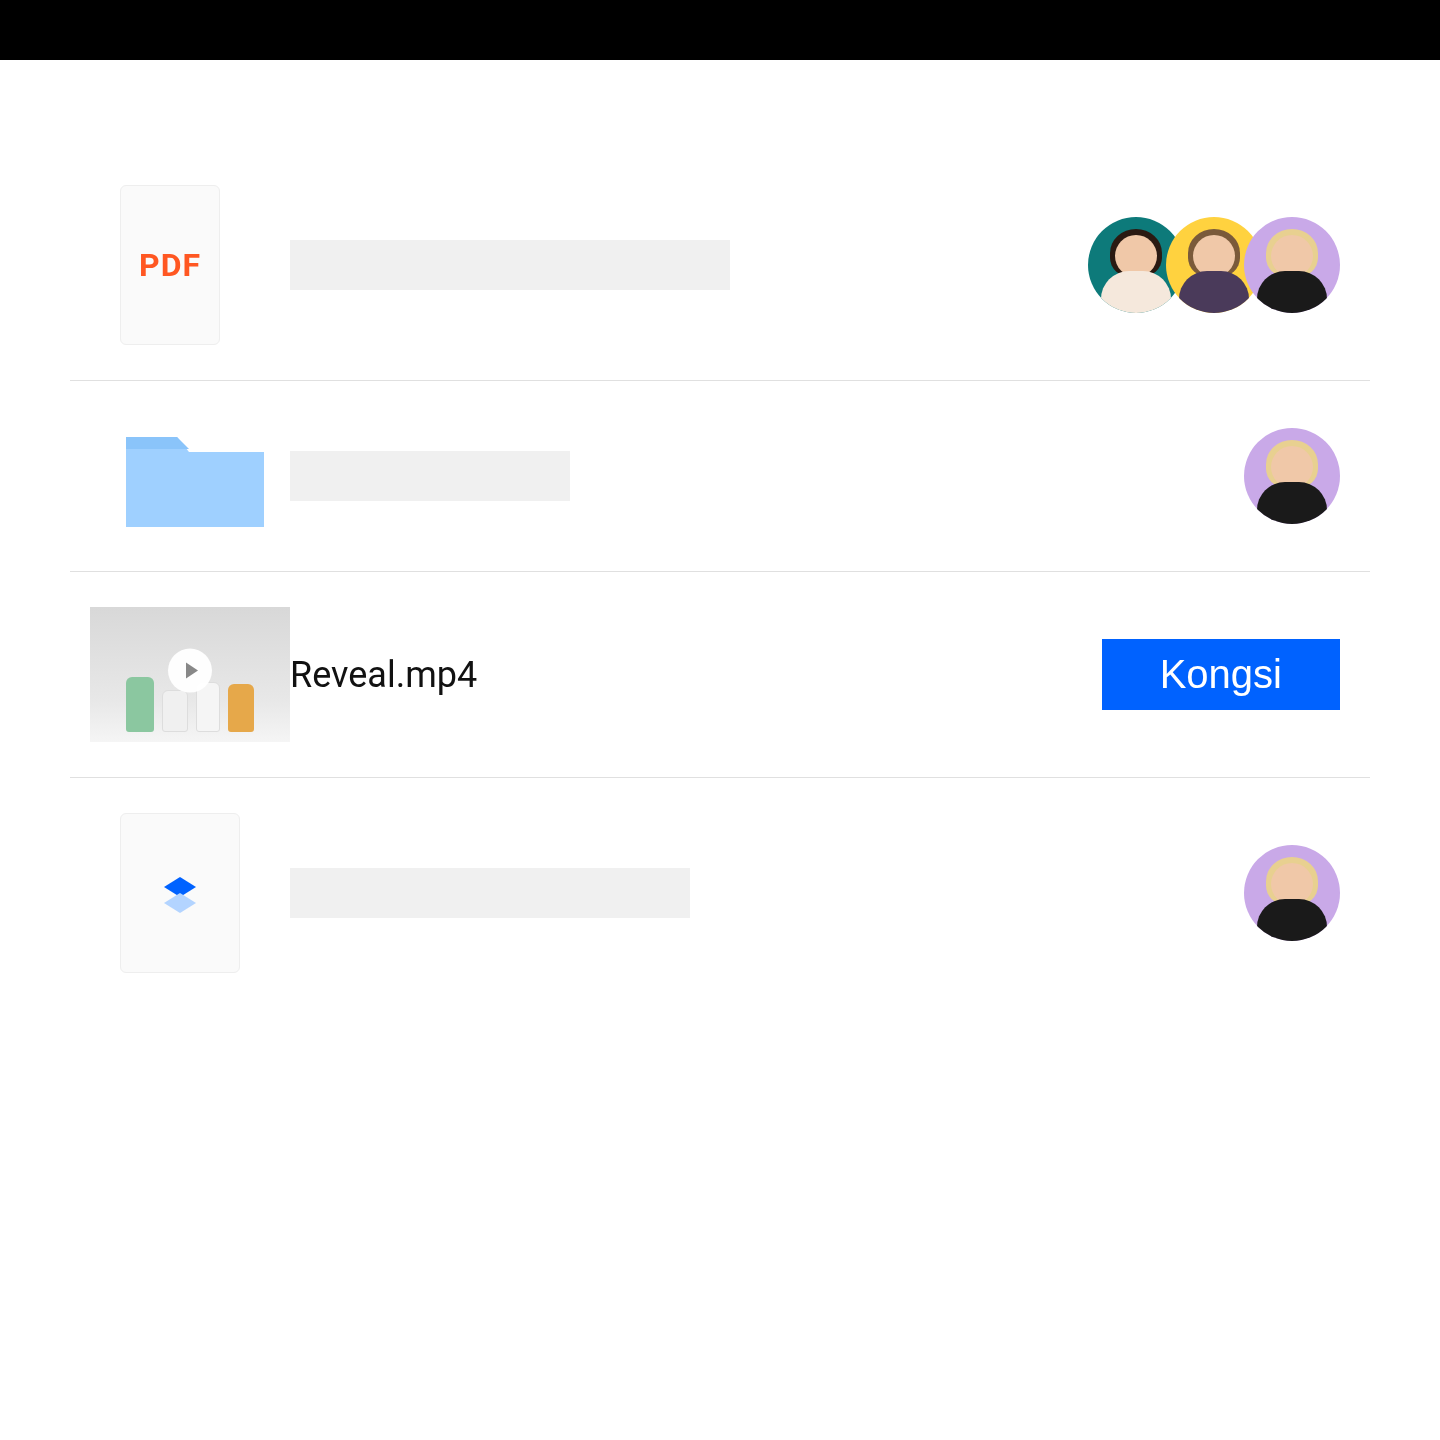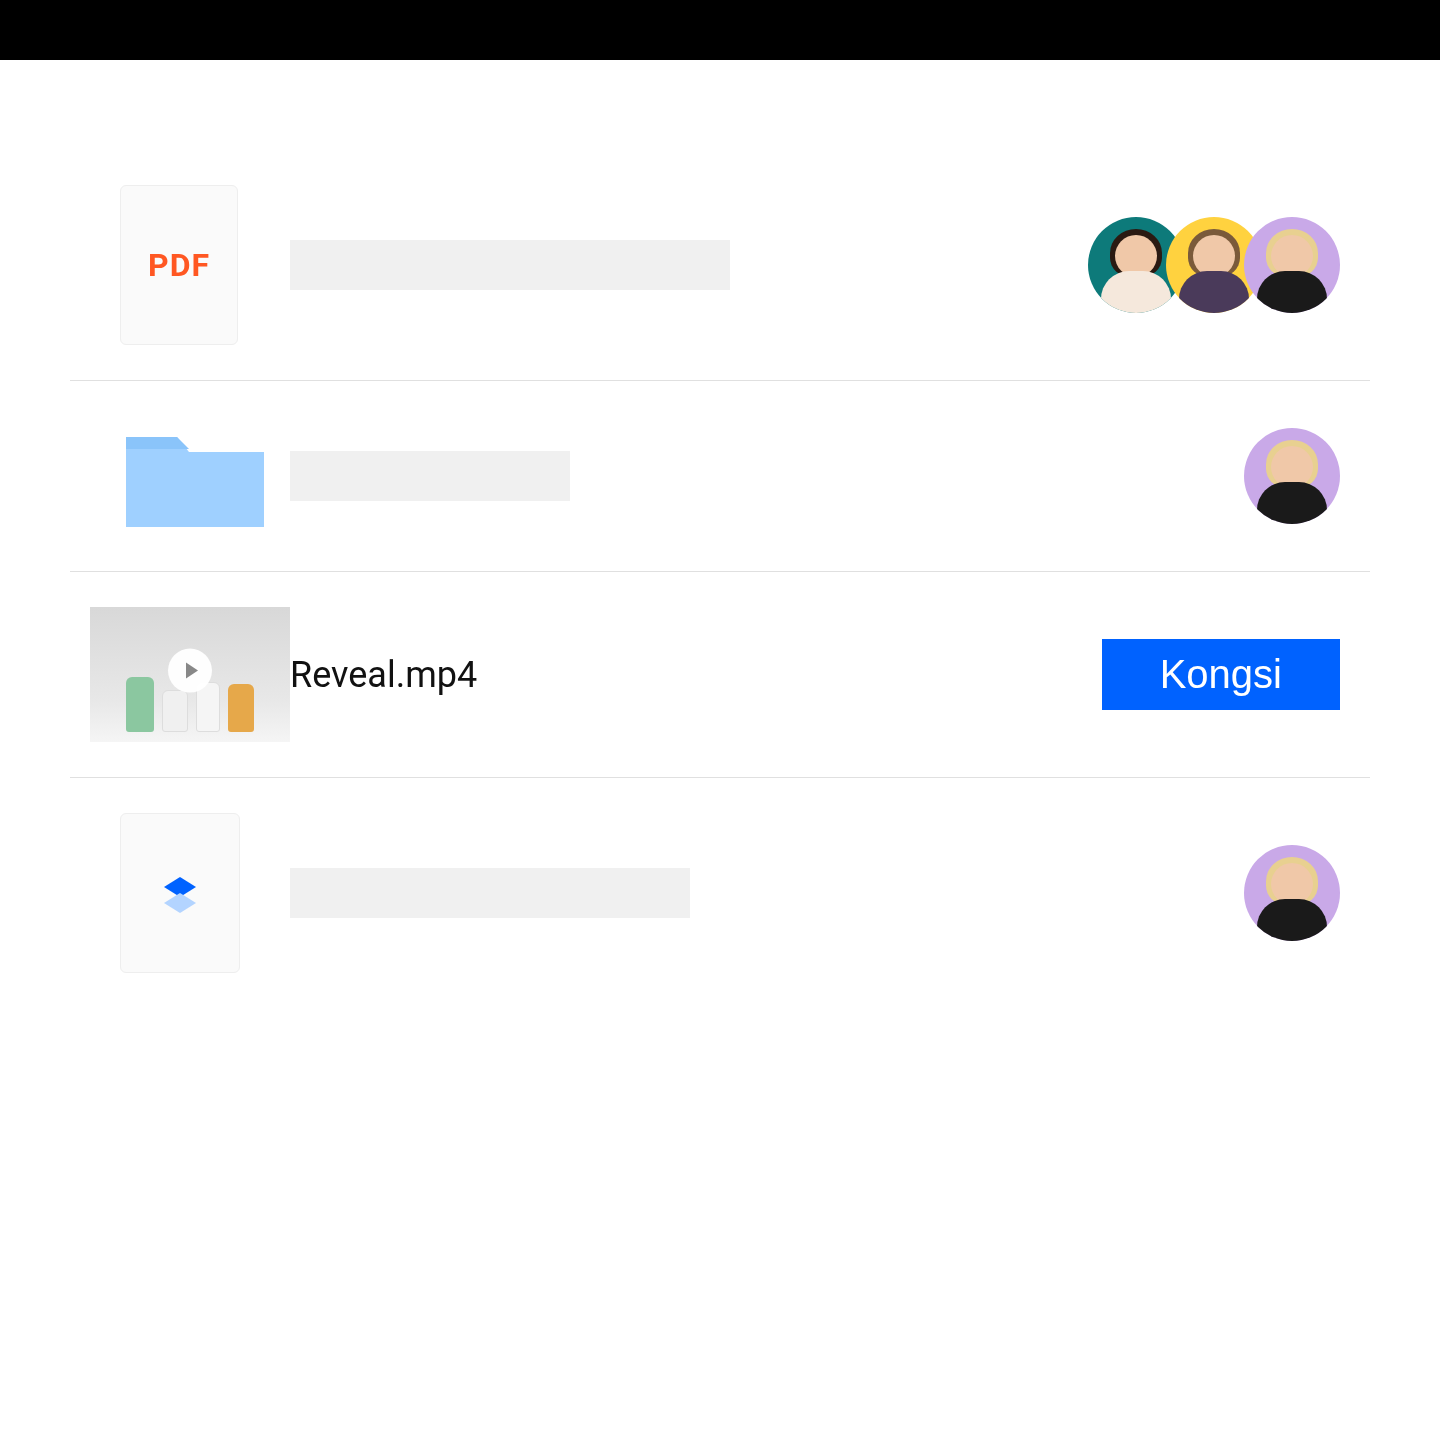--- a/index.html
+++ b/index.html
@@ -52,21 +52,21 @@
     .right-col {
       width: 360px;
       display: flex;
       justify-content: flex-end;
       align-items: center;
       padding-right: 30px;
     }
     
     
     .pdf-icon {
-      width: 118px;
+      width: 100px;
       height: 160px;
       background: #fafafa;
       border: 1px solid #eeeeee;
       border-radius: 6px;
       display: flex;
       align-items: center;
       justify-content: center;
       font-weight: 700;
       font-size: 32px;
       color: #ff5722;

